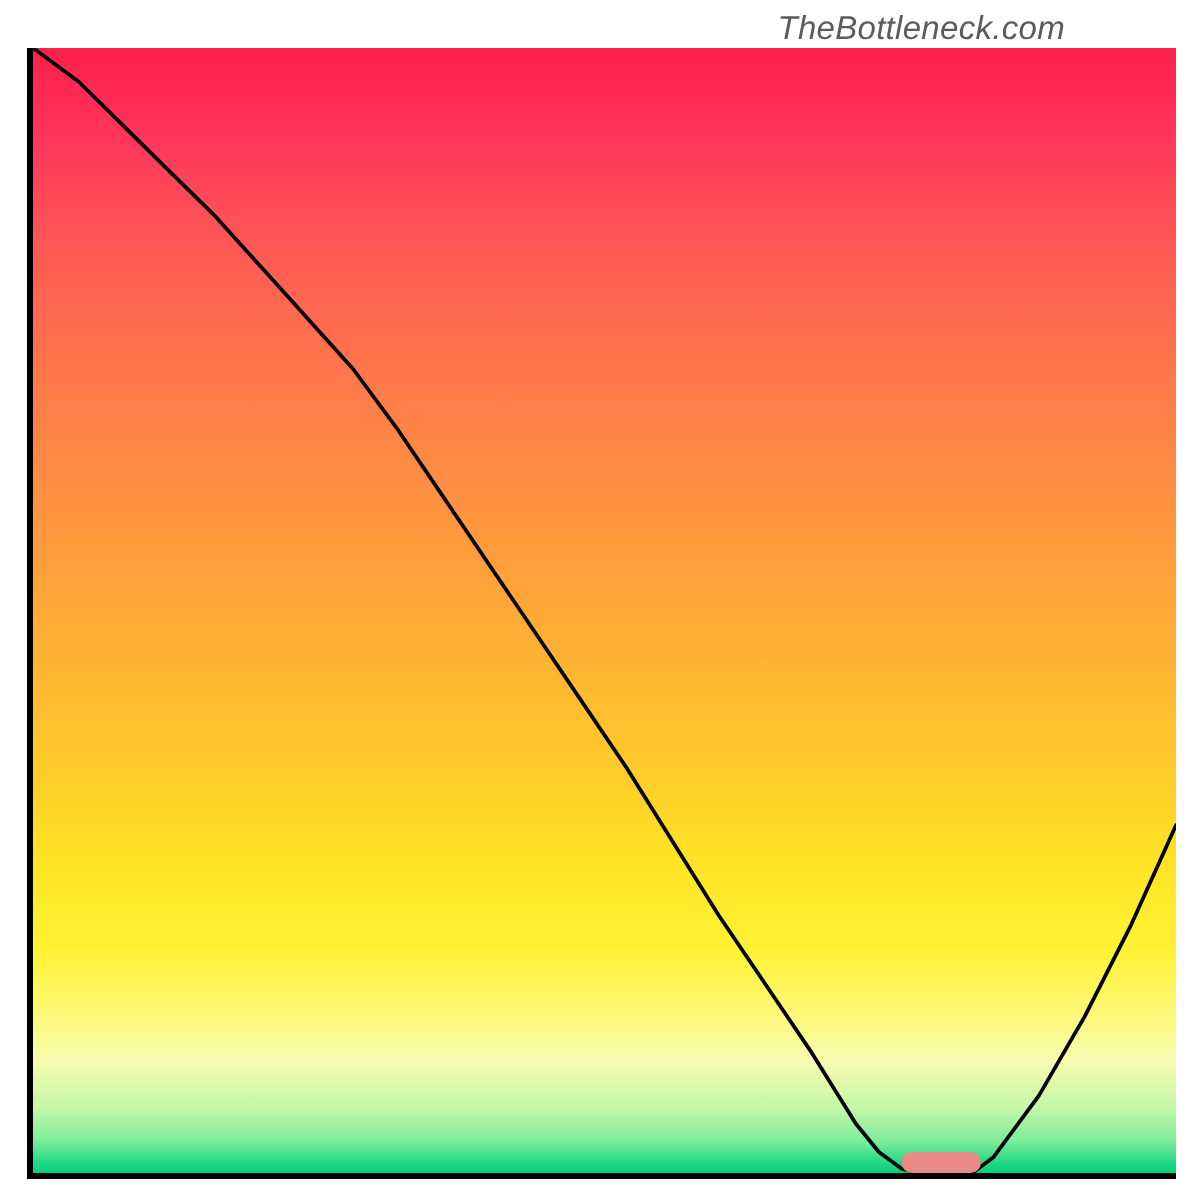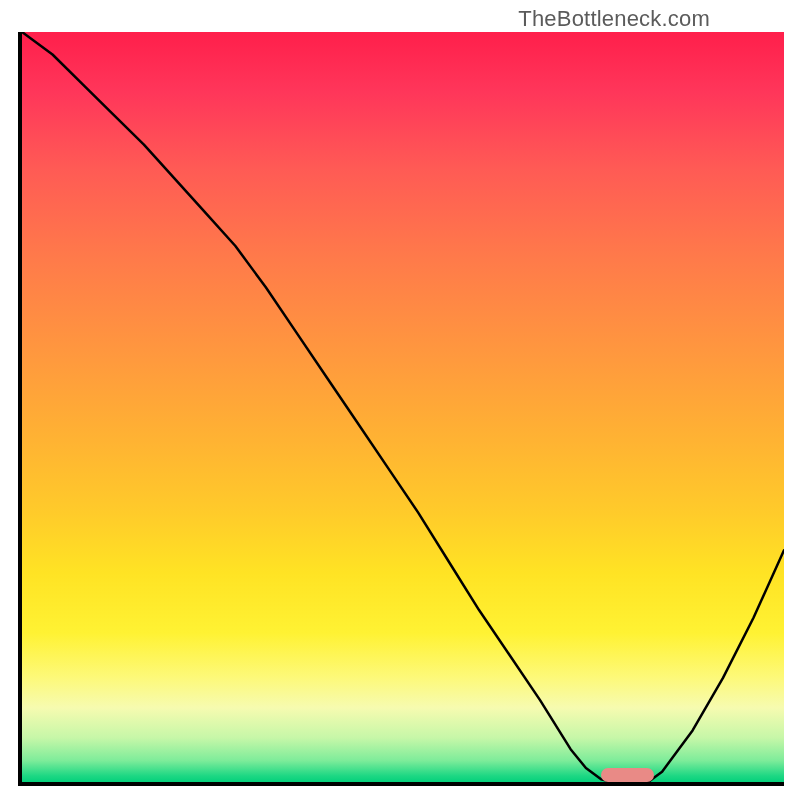--- a/index.html
+++ b/index.html
@@ -1,20 +1,21 @@
 <!DOCTYPE html>
 <html><head>
 <meta charset="utf-8">
 <style>
   * { margin: 0; padding: 0; box-sizing: border-box; }
   html, body { width: 800px; height: 800px; background: #ffffff; }
   .container {
     position: relative;
     width: 724px;
     height: 800px;
+    font-style: italic;
   }
   .watermark {
     position: absolute;
     top: 6px;
     right: 14px;
     font-family: Arial, sans-serif;
     font-size: 22px;
     color: #5b5b5b;
     font-weight: 500;
     letter-spacing: 0.2px;

